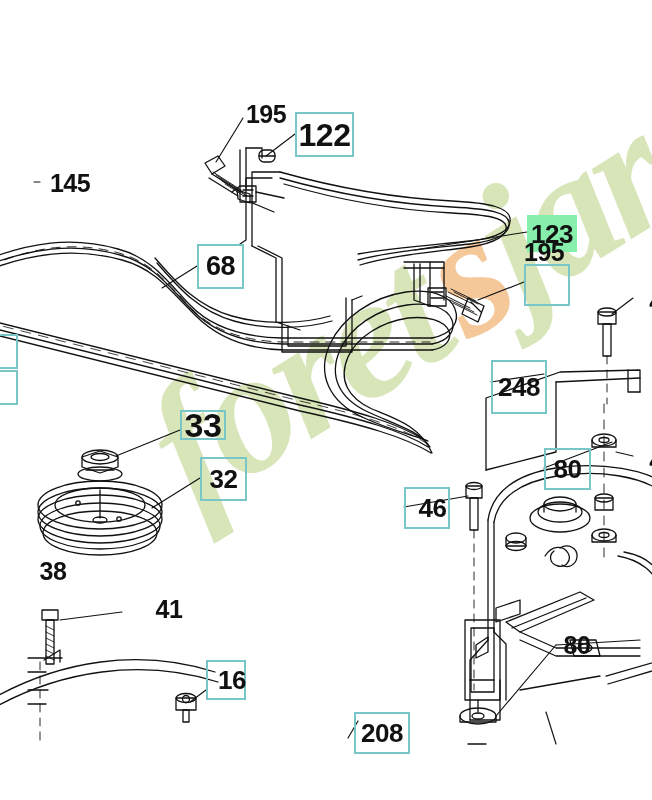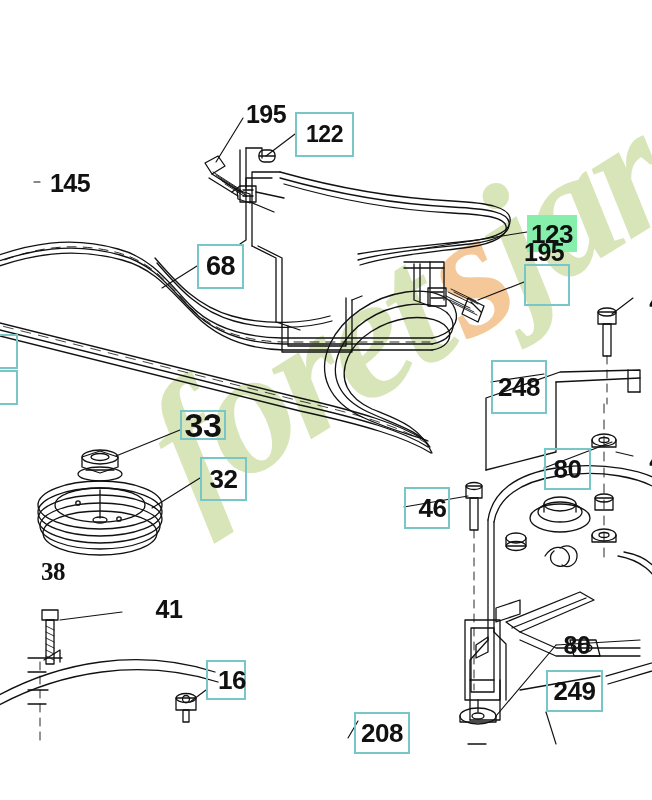--- a/index.html
+++ b/index.html
@@ -332,21 +332,21 @@
         <path d="M358,721 L348,738"></path>
         <path d="M556,645 L640,640"></path>
       </g>
     </g>
   </svg>
 
   <div id="labels">
       <div class="callout plain" style="left: 243px; top: 100px; width: 46px; height: 28px; font-size: 25px;">
         <span>195</span>
       </div>
-      <div class="callout boxed" style="left: 295px; top: 112px; width: 59px; height: 45px; font-size: 23px;">
+      <div class="callout boxed" style="left: 295px; top: 112px; width: 59px; height: 45px; font-size: 32px;">
         <span>122</span>
       </div>
       <div class="callout plain" style="left: 46px; top: 169px; width: 48px; height: 28px; font-size: 25px;">
         <span>145</span>
       </div>
       <div class="callout highlight" style="left: 527px; top: 215px; width: 50px; height: 37px; font-size: 26px;">
         <span>123</span>
       </div>
       <div class="callout boxed" style="left: 197px; top: 244px; width: 47px; height: 45px; font-size: 27px; text-align: right;">
         <span>68</span>
@@ -370,33 +370,30 @@
       </div>
       <div class="callout boxed" style="left: 544px; top: 448px; width: 47px; height: 42px; font-size: 26px;">
         <span>80</span>
       </div>
       <div class="callout plain clip-right" style="left: 633px; top: 445px; width: 26px; height: 30px; font-size: 25px;">
         <span>4</span>
       </div>
       <div class="callout boxed" style="left: 404px; top: 487px; width: 46px; height: 42px; font-size: 26px; padding-left: 11px;">
         <span>46</span>
       </div>
-      <div class="callout plain" style="left: 33px; top: 557px; width: 40px; height: 28px; font-size: 25px; font-family: Liberation Serif, serif;">
+      <div class="callout plain" style="left: 33px; top: 557px; width: 40px; height: 28px; font-size: 25px;">
         <span>38</span>
       </div>
       <div class="callout plain" style="left: 122px; top: 595px; width: 38px; height: 28px; font-size: 25px; margin-left: 28px;">
         <span>41</span>
       </div>
       <div class="callout plain" style="left: 556px; top: 631px; width: 42px; height: 28px; font-size: 25px;">
         <span>80</span>
       </div>
       <div class="callout boxed" style="left: 206px; top: 660px; width: 40px; height: 40px; font-size: 26px; padding-left: 12px;">
         <span>16</span>
       </div>
-      <div class="callout boxed" style="left: 546px; top: 670px; width: 57px; height: 42px; font-size: 26px;">
-        <span>249</span>
-      </div>
       <div class="callout boxed" style="left: 354px; top: 712px; width: 56px; height: 42px; font-size: 26px;">
         <span>208</span>
       </div>
     </div>
 
 </div>
 
 </body></html>

